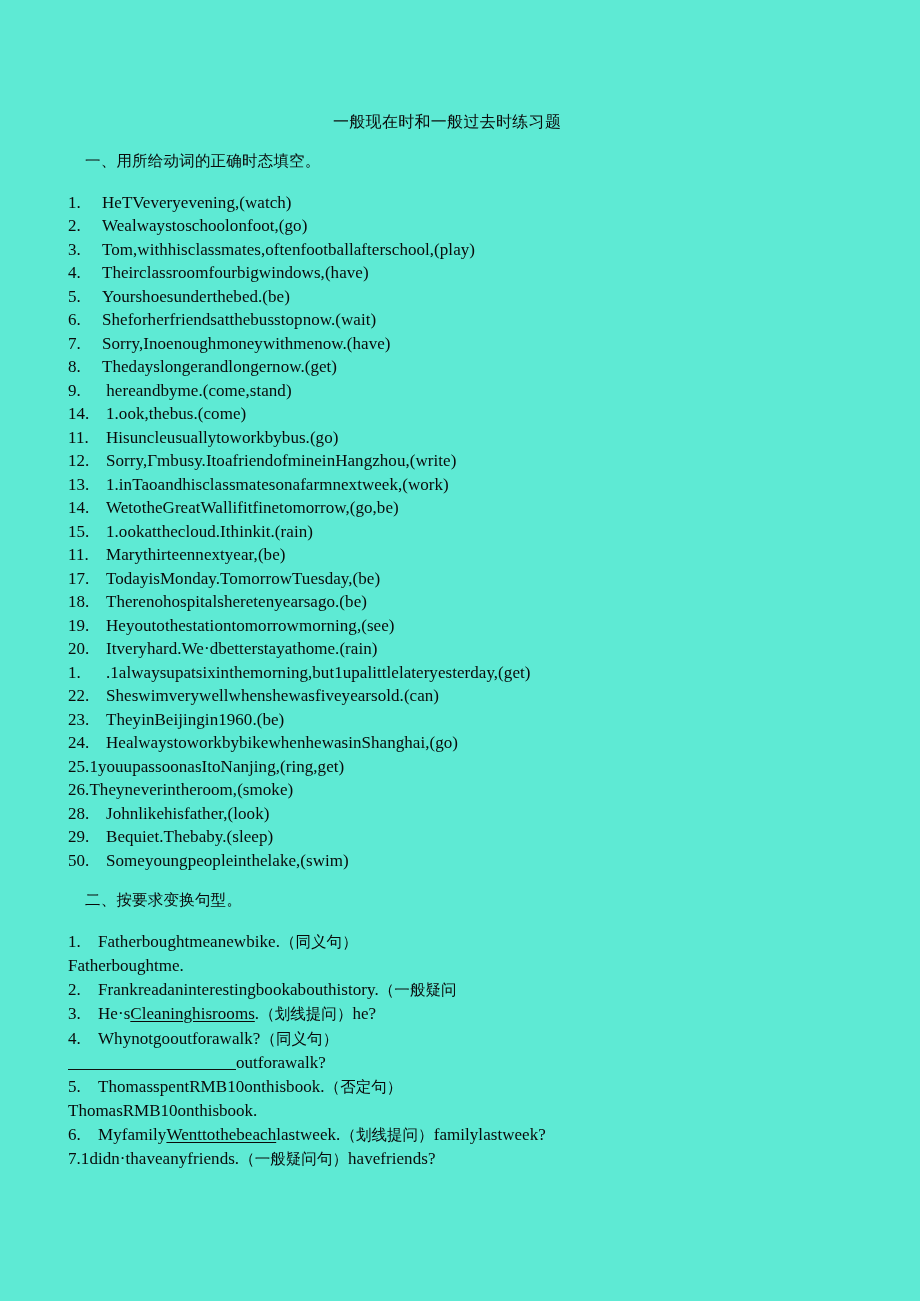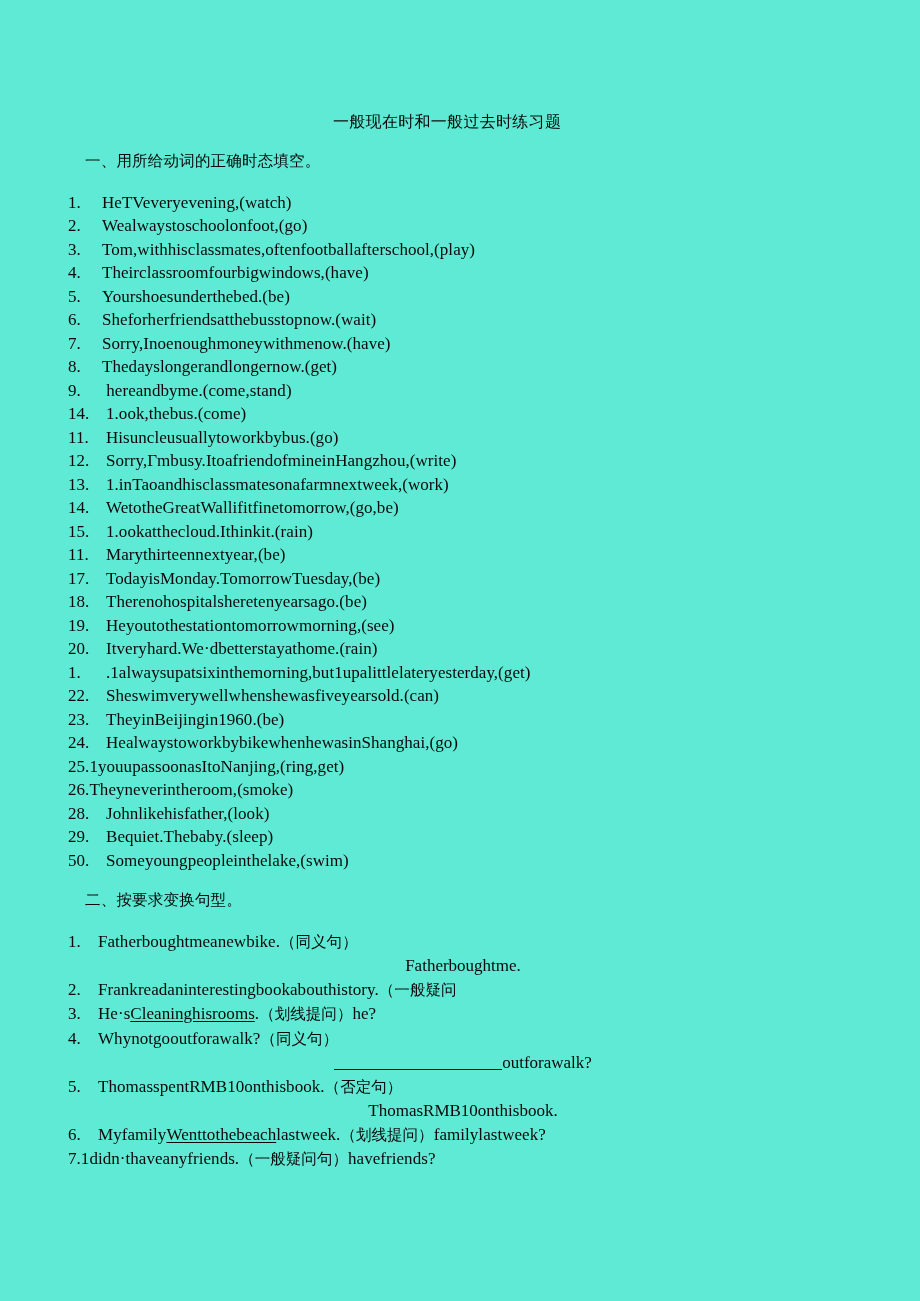--- a/index.html
+++ b/index.html
@@ -63,21 +63,20 @@
   
   .w-one  { width: 34px; }
   .w-two  { width: 38px; }
   .w-tight { width: auto; }
   .w-sec  { width: 30px; }
   .cont-line {
     font-size: 17px;
     line-height: 23.5px;
     margin: 0;
     white-space: nowrap;
-    text-align: center;
   }
   .blank-rule {
     display: inline-block;
     width: 168px;
     border-bottom: 1.4px solid #111;
     height: 15px;
     vertical-align: -2px;
   }
   .u {
     text-decoration: underline;

